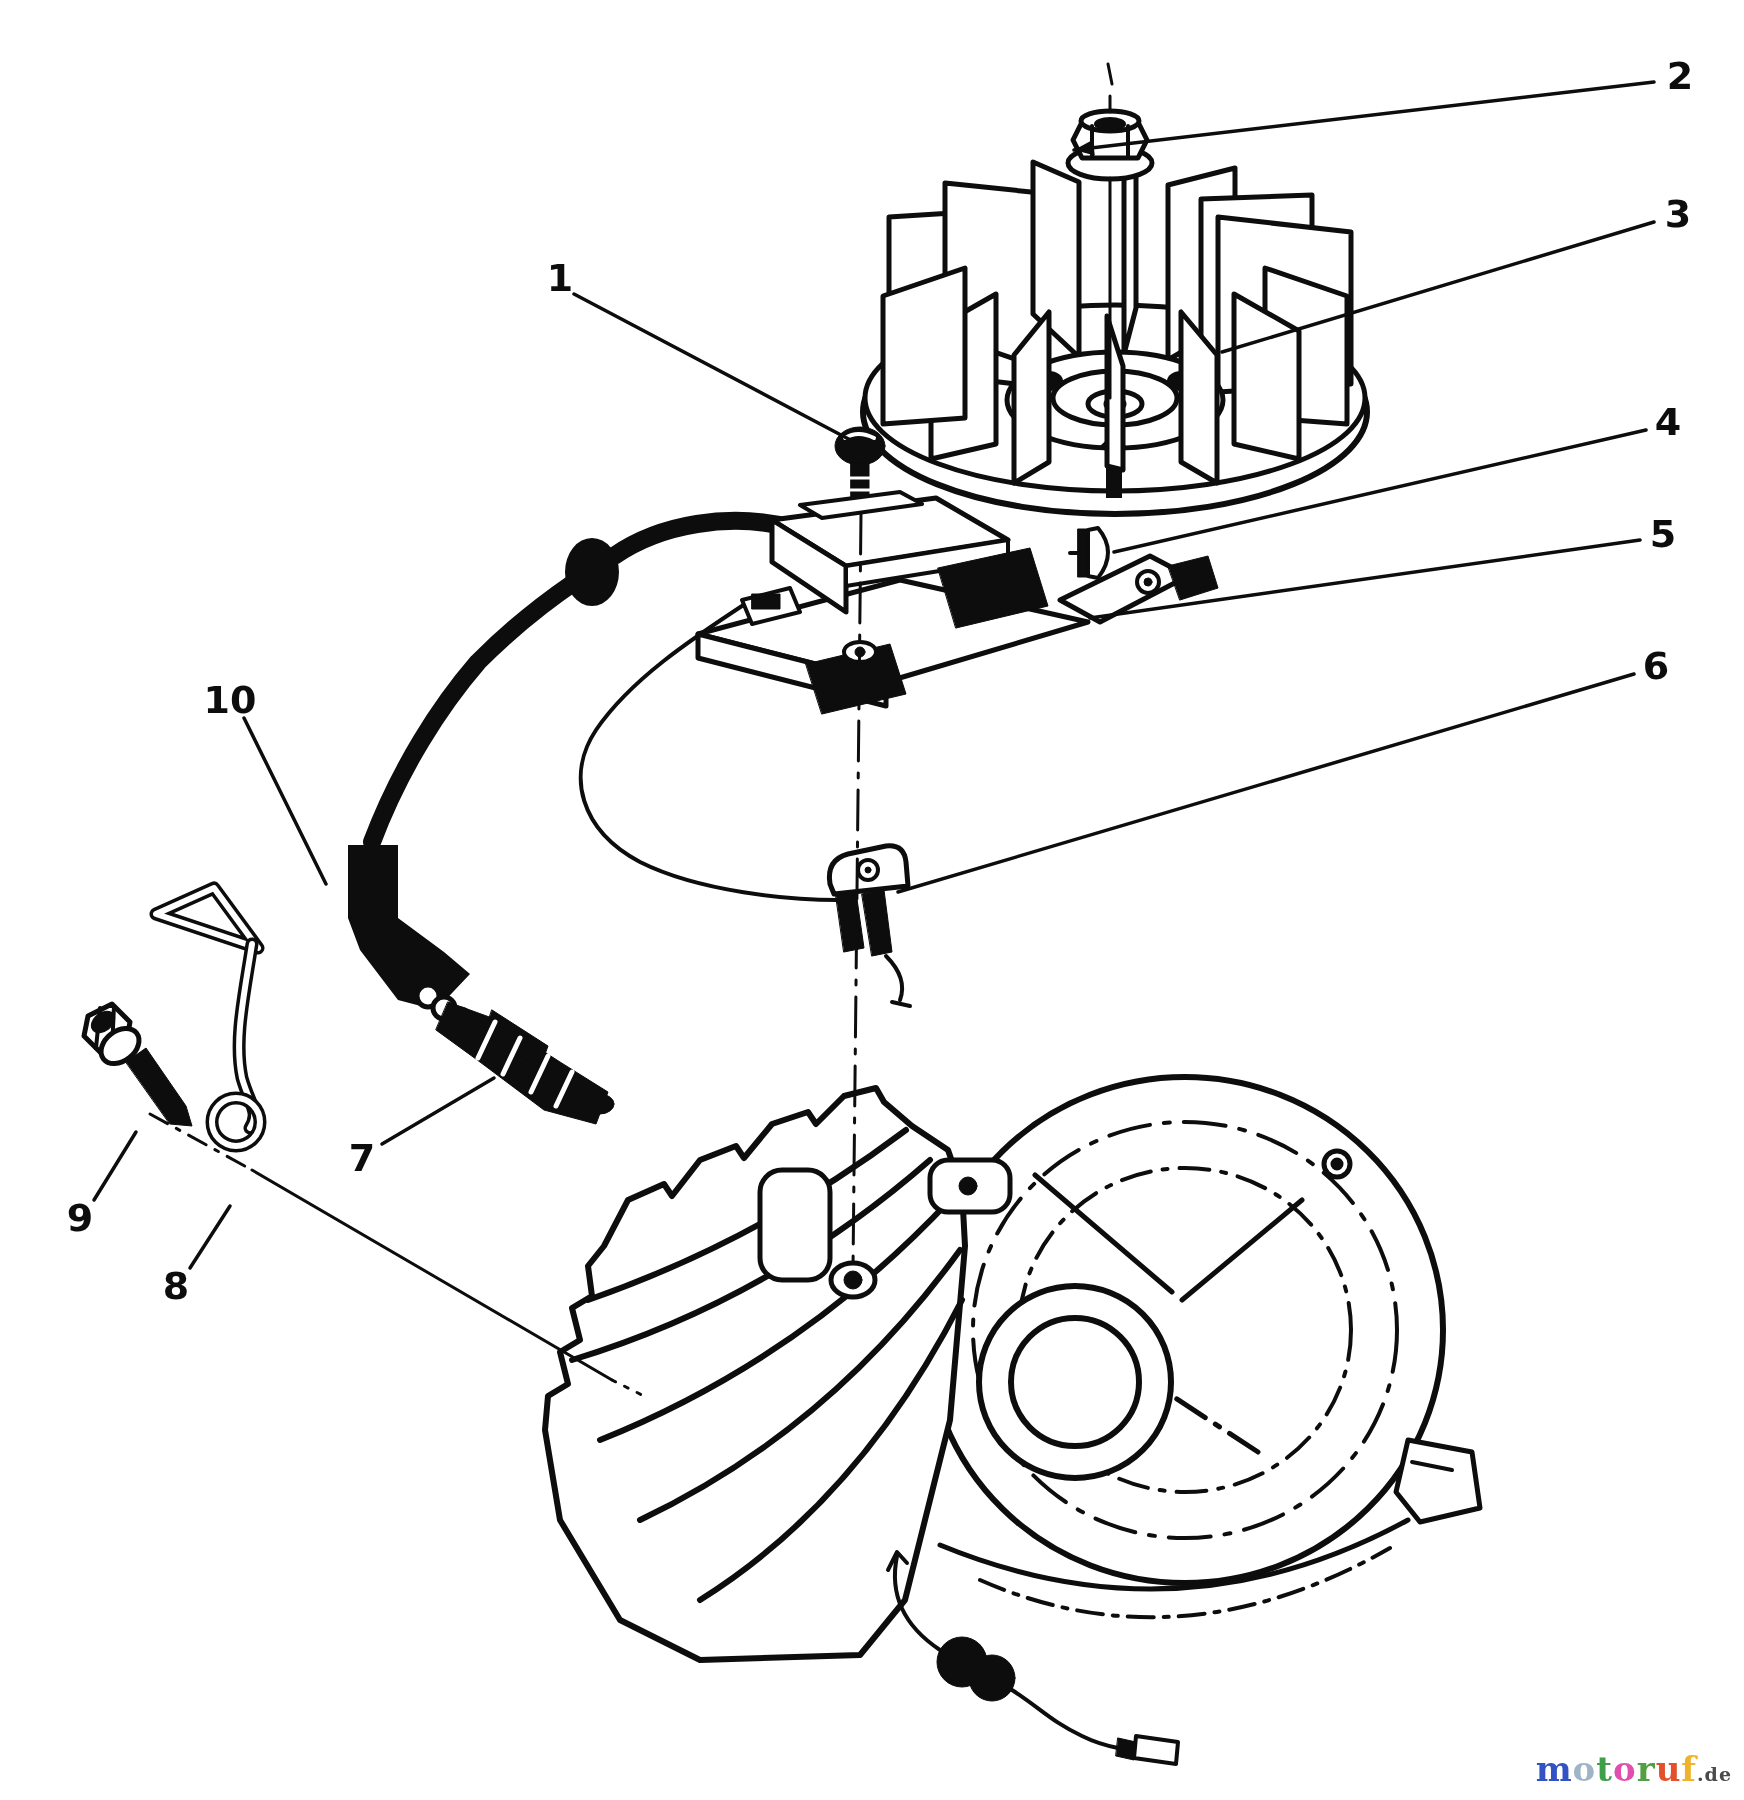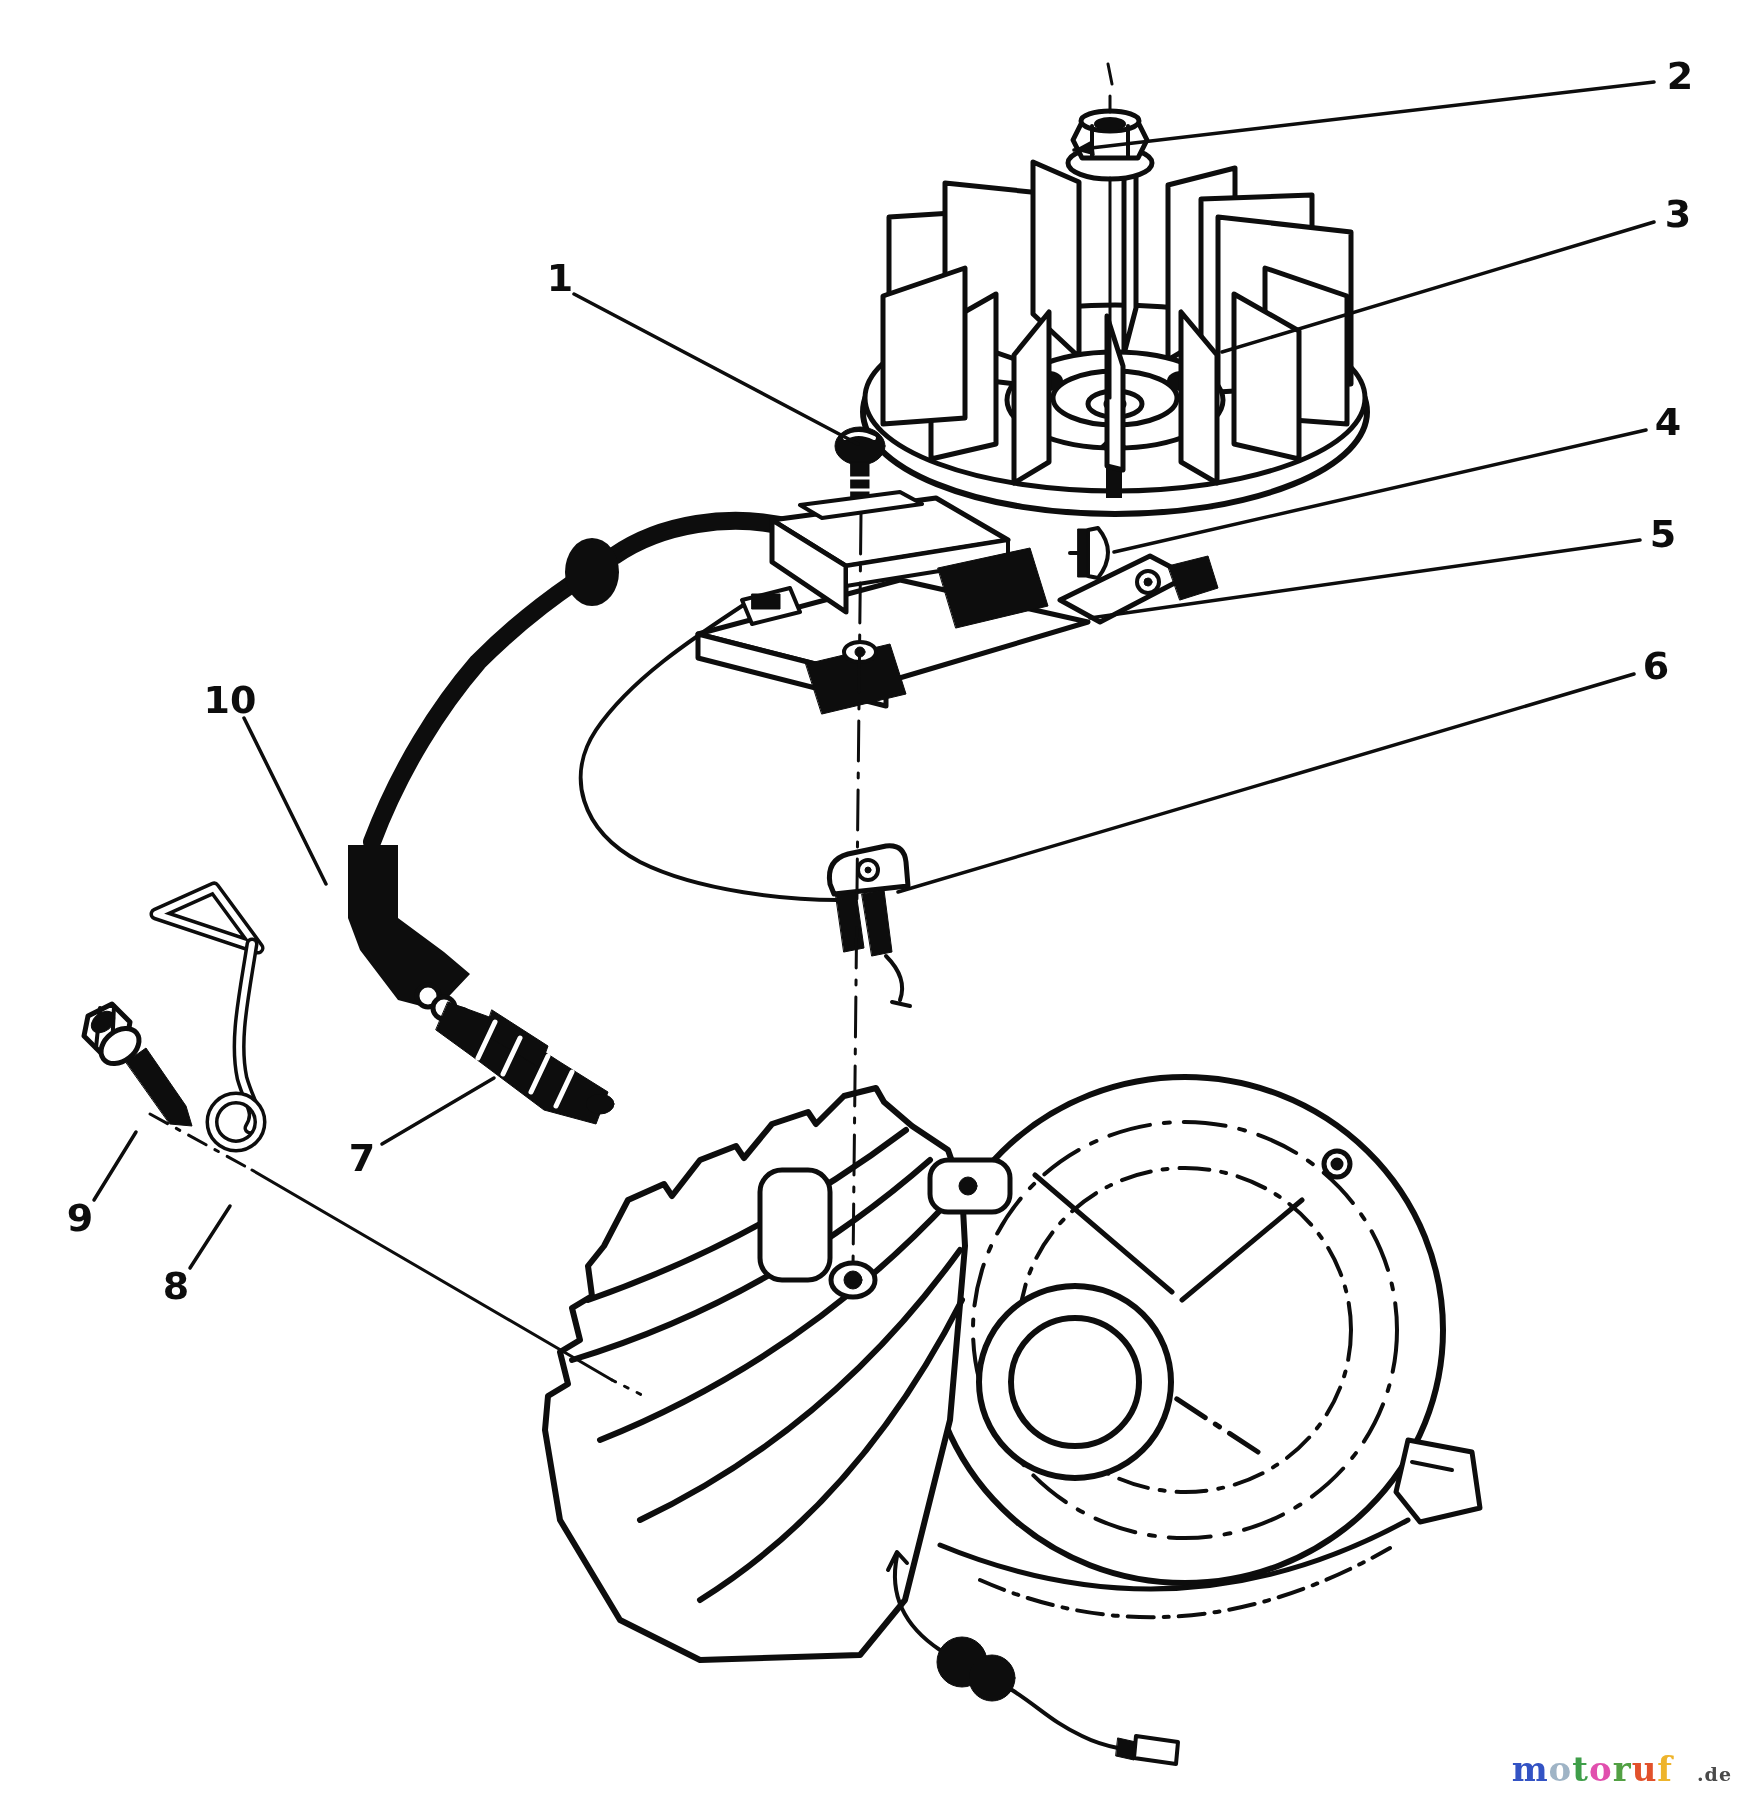--- a/index.html
+++ b/index.html
@@ -3,21 +3,21 @@
 <meta charset="utf-8">
 <style>
   html,body{margin:0;padding:0;background:#ffffff;}
   #stage{position:relative;width:1744px;height:1800px;background:#ffffff;overflow:hidden;
          font-family:"DejaVu Sans","Liberation Sans",sans-serif;}
   #art{position:absolute;left:0;top:0;}
   .callout-num{font-family:"DejaVu Sans","Liberation Sans",sans-serif;font-weight:bold;font-size:38px;fill:#0d0d0d;}
   #watermark{position:absolute;right:12px;bottom:14px;
              font-family:"DejaVu Serif","Liberation Serif",serif;font-weight:bold;
              font-size:34px;letter-spacing:1px;line-height:1;}
-  #watermark .suffix{font-size:19px;font-weight:bold;margin-left:24px;}
+  #watermark .suffix{font-size:19px;font-weight:bold;}
 </style>
 </head>
 <body>
 
 <div id="stage">
 
 <svg id="art" width="1744" height="1800" viewBox="0 0 1744 1800" fill="none" stroke-linejoin="round" stroke-linecap="round">
 
   <g stroke="#0d0d0d">
     <ellipse cx="1185" cy="1330" rx="258" ry="253" stroke-width="6" fill="#ffffff"></ellipse>

